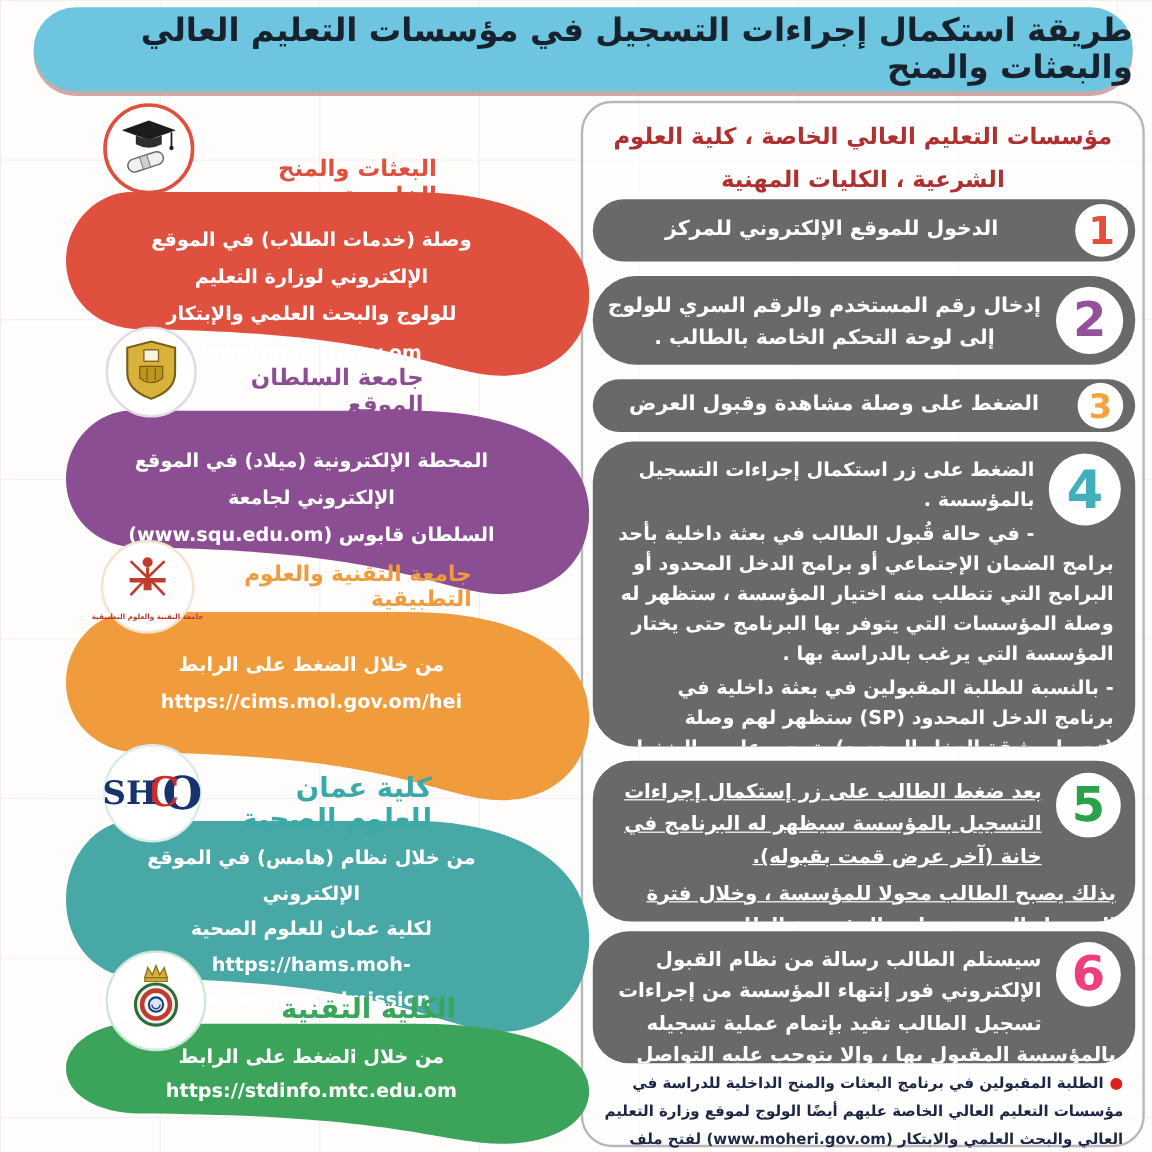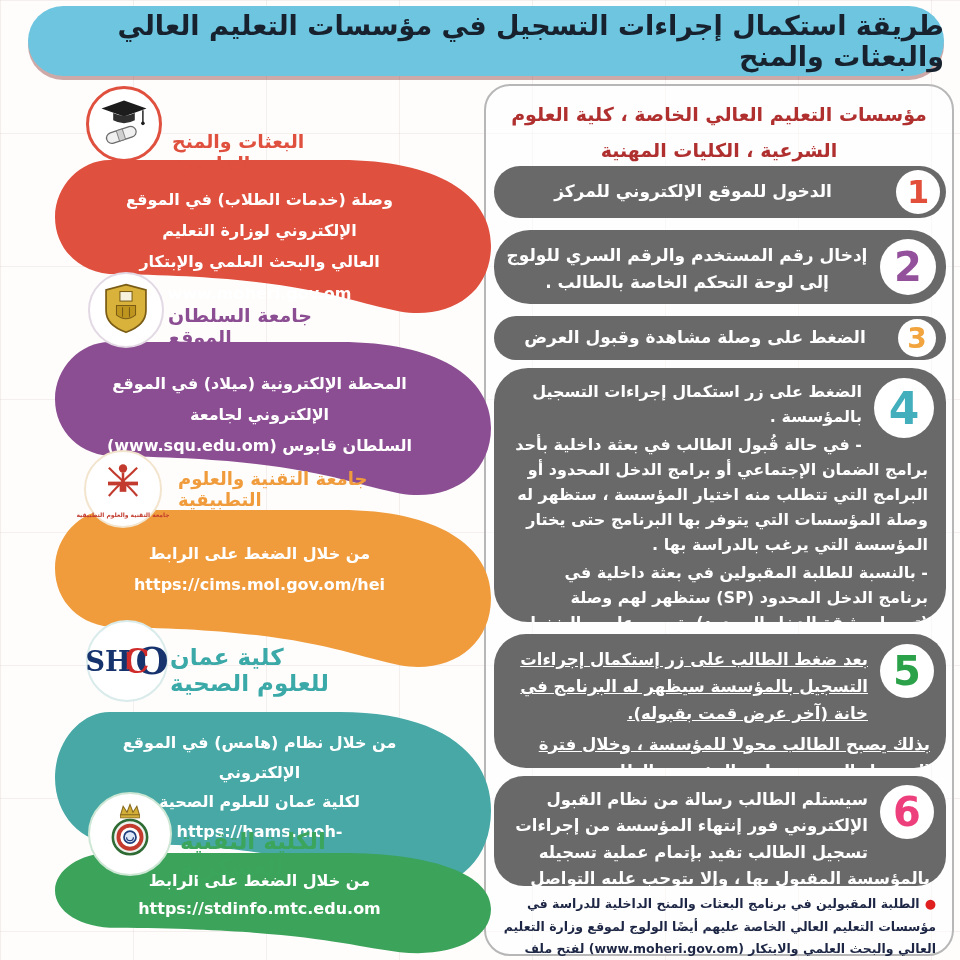--- a/index.html
+++ b/index.html
@@ -61,21 +61,21 @@
   .footnote{
     position:absolute;top:806px;left:16px;right:16px;
     color:#1d2745;font-size:12.5px;font-weight:bold;line-height:1.8;text-align:right;
   }
   .bullet{color:#e01f1f;font-size:13px;margin-left:5px;}
   
   .badge{
     position:absolute;background:#fff;border-radius:50%;
     display:flex;flex-direction:column;align-items:center;justify-content:center;z-index:3;
   }
-  .sec-title{position:absolute;font-weight:bold;text-align:left;z-index:3;}
+  .sec-title{position:absolute;font-weight:bold;text-align:right;z-index:3;}
   .ribbon{position:absolute;z-index:2;}
   .ribbon svg{position:absolute;left:0;top:0;width:100%;height:100%;}
   .ribbon .rtext{
     position:absolute;left:28px;right:55px;color:#fff;font-weight:bold;
     text-align:center;font-size:16px;line-height:1.95;z-index:2;
   }
   .t-red{color:#e0503f}.t-purple{color:#8c4e92}.t-orange{color:#f09c3c}
   .t-teal{color:#3aa9a8}.t-green{color:#3ba55c}
   .ochs-row{display:flex;align-items:center;font-family:"DejaVu Serif",serif;font-weight:bold;line-height:1;}
   .ochs-o{font-size:38px;color:#16336e;}
@@ -105,21 +105,21 @@
       </svg>
     </span>
   </div>
   <div class="sec-title t-red" style="left:172px;top:130px;width:192px;font-size:19px;">البعثات والمنح الخارجية</div>
   <div class="ribbon" style="left:55px;top:160px;width:436px;height:162px;">
     <svg viewBox="0 0 440 170" preserveAspectRatio="none">
       <path d="M55 0 L288 0 C385 0 440 36 440 90 C440 140 398 168 348 159 C296 149 250 122 62 120 C26 120 0 94 0 60 C0 27 26 0 55 0 Z" fill="#e0503f"></path>
     </svg>
     <div class="rtext" style="top:24px;">
       <div>وصلة (خدمات الطلاب)  في الموقع الإلكتروني لوزارة التعليم</div>
-      <div>العالي والبحث العلمي والإبتكار www.moheri.gov.om</div>
+      <div>للولوج والبحث العلمي والإبتكار www.moheri.gov.om</div>
     </div>
   </div>
 
   <div class="badge" style="left:88px;top:272px;width:76px;height:76px;border:2px solid #e2d9e4;">
     <span>
       <svg viewBox="0 0 60 60" width="52" height="52">
         <path d="M30 3 L53 9 V33 Q53 50 30 58 Q7 50 7 33 V9 Z" fill="#d8b23a" stroke="#7a5c16" stroke-width="2"></path>
         <rect x="23" y="11" width="14" height="11" fill="#f7f3df" stroke="#7a5c16" stroke-width="1.2"></rect>
         <path d="M19 27 h22 v11 q-11 9 -22 0 Z" fill="#bd951f" stroke="#7a5c16" stroke-width="1.2"></path>
         <line x1="26" y1="29" x2="26" y2="40" stroke="#7a5c16" stroke-width="1.2"></line>
@@ -164,21 +164,21 @@
 
   <div class="badge" style="left:86px;top:620px;width:82px;height:82px;border:2px solid #d9ebea;">
     <span class="ochs-row">
       <span class="ochs-o">O</span>
         <span class="ochs-c">C</span>
         <span class="ochs-h">H</span>
         <span class="ochs-s">S</span>
     </span>
   </div>
   <div class="sec-title t-teal" style="left:170px;top:644px;width:190px;font-size:23px;">كلية عمان للعلوم الصحية</div>
-  <div class="ribbon" style="left:55px;top:712px;width:436px;height:186px;">
+  <div class="ribbon" style="left:55px;top:684px;width:436px;height:186px;">
     <svg viewBox="0 0 440 170" preserveAspectRatio="none">
       <path d="M55 0 L288 0 C385 0 440 36 440 90 C440 140 398 168 348 159 C296 149 250 122 62 120 C26 120 0 94 0 60 C0 27 26 0 55 0 Z" fill="#47a8a6"></path>
     </svg>
     <div class="rtext" style="top:16px;line-height:1.85;">
       <div>من خلال نظام (هامس) في الموقع الإلكتروني</div>
       <div>لكلية عمان للعلوم الصحية</div>
       <div>https://hams.moh-hei.edu.om/admission</div>
     </div>
   </div>
 

